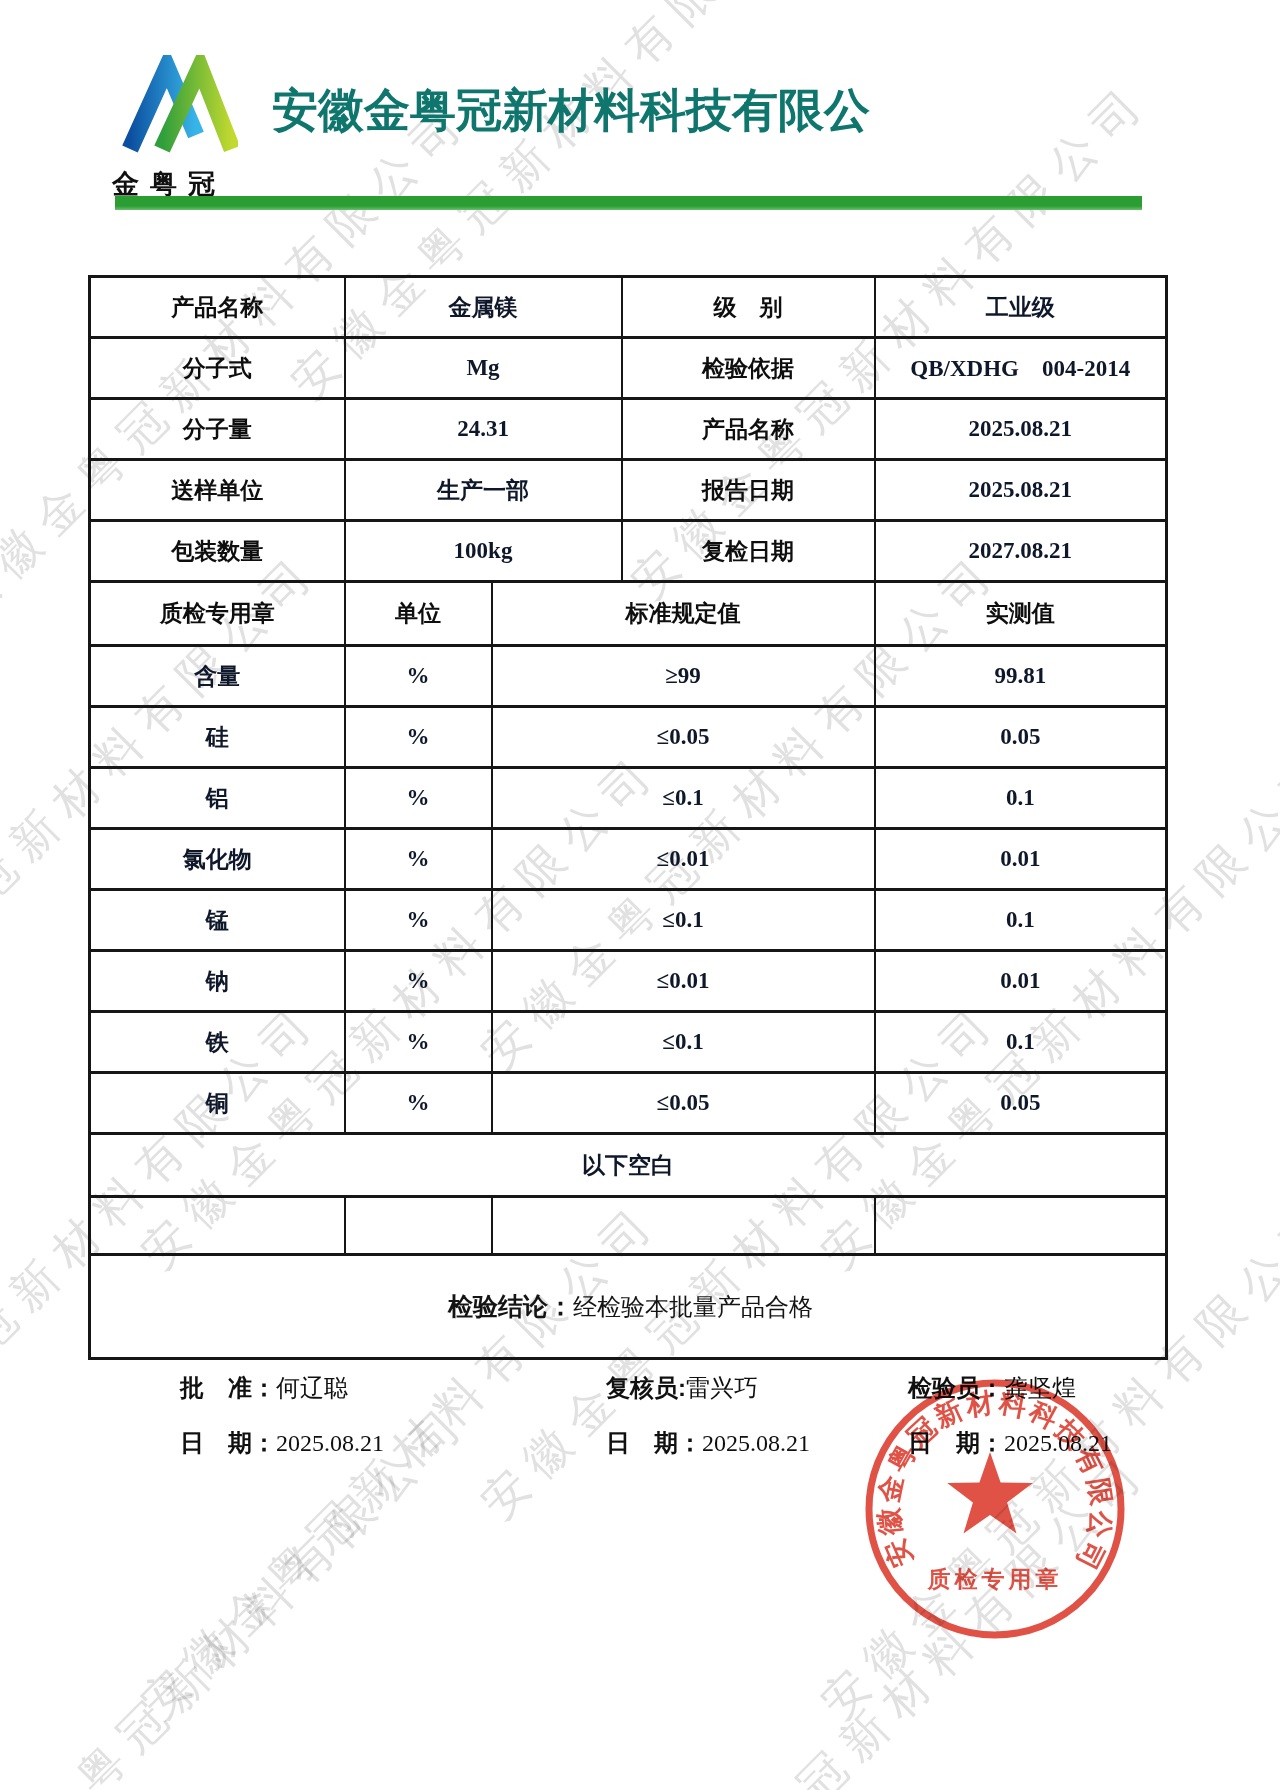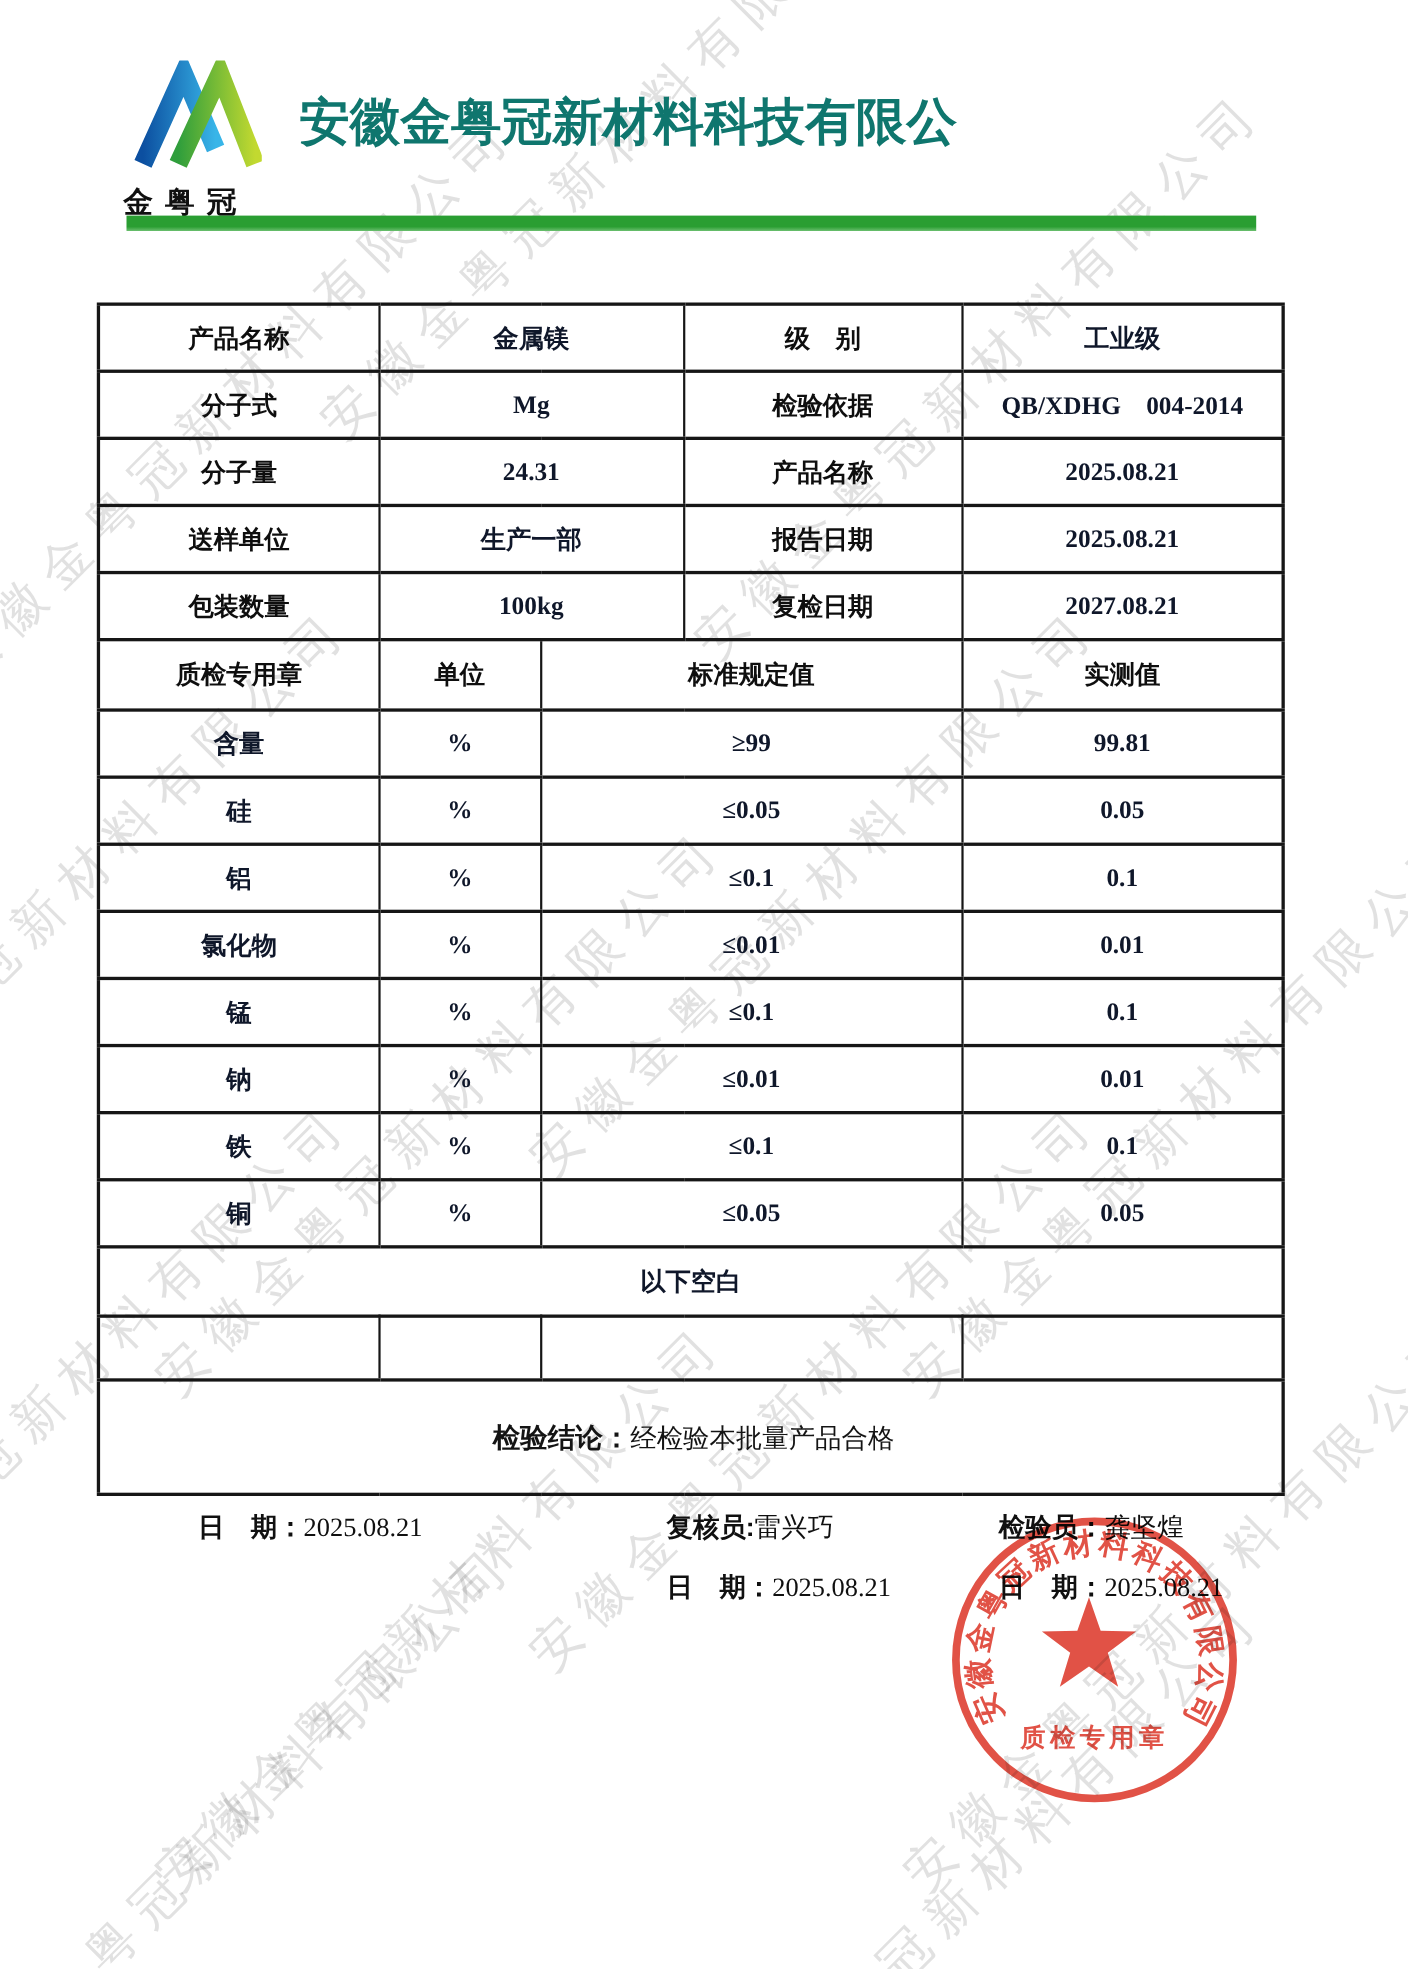--- a/index.html
+++ b/index.html
@@ -240,20 +240,23 @@
       <tr class="r-concl">
         <td class="concl-cell" colspan="5">
           <span class="c-lbl">检验结论：</span><span class="c-txt">经检验本批量产品合格</span>
         </td>
       </tr>
     </tbody>
   </table>
 
   <div class="sig sig1">
     <div class="sig-line">
+      <span class="s-lbl">批　准：</span><span class="s-val">何辽聪</span>
+    </div>
+    <div class="sig-line">
       <span class="s-lbl">日　期：</span><span class="s-val">2025.08.21</span>
     </div>
   </div>
   <div class="sig sig2">
     <div class="sig-line">
       <span class="s-lbl">复核员:</span><span class="s-val">雷兴巧</span>
     </div>
     <div class="sig-line">
       <span class="s-lbl">日　期：</span><span class="s-val">2025.08.21</span>
     </div>

